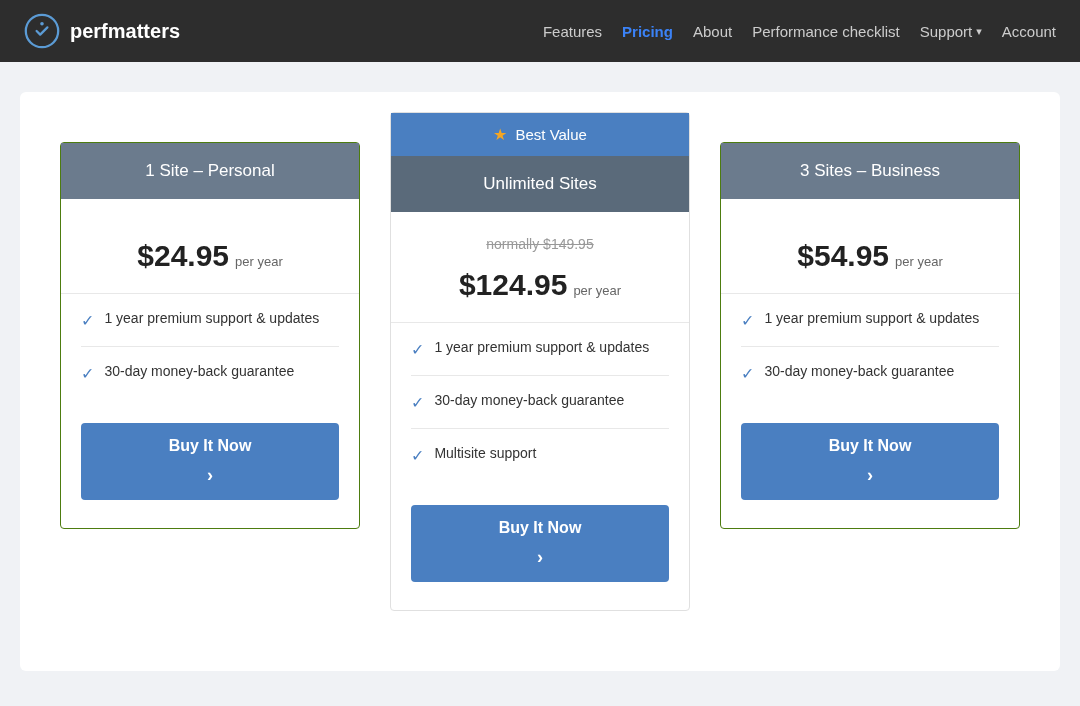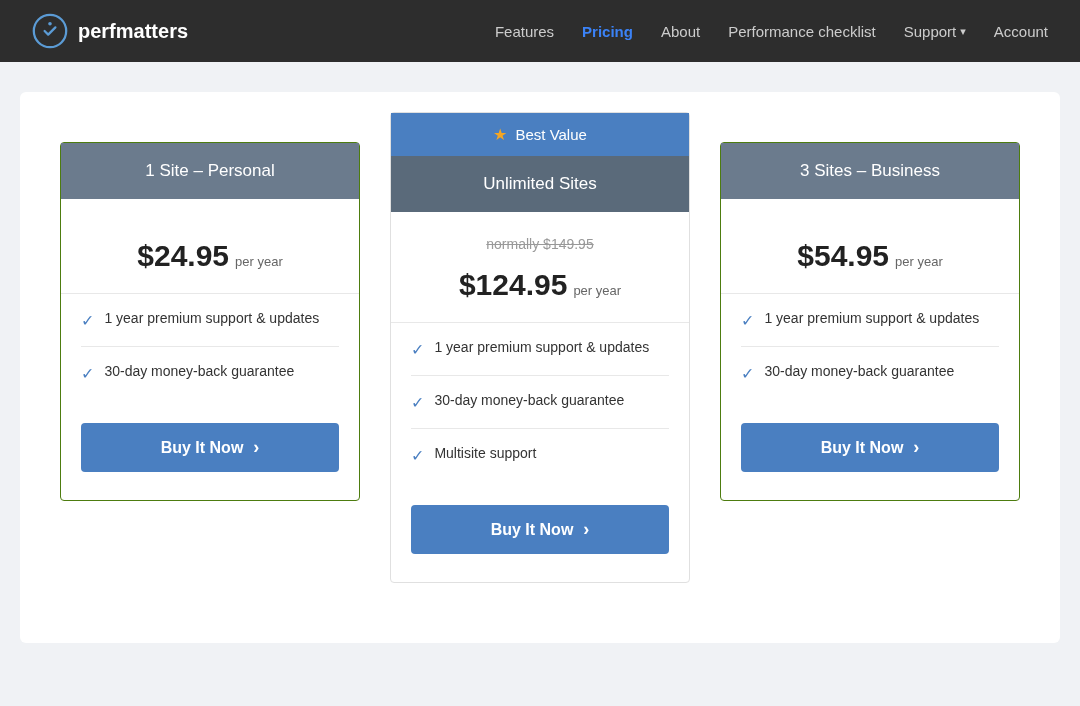--- a/index.html
+++ b/index.html
@@ -4,39 +4,39 @@
   <style>
     * { box-sizing: border-box; margin: 0; padding: 0; }
     body { font-family: -apple-system, BlinkMacSystemFont, 'Segoe UI', sans-serif; background: #f0f2f5; }
 
     
     nav {
       background: #2d2d2d;
       height: 62px;
       display: flex;
       align-items: center;
-      padding: 0 32px;
+      padding: 0 24px;
     }
     .logo-area {
       display: flex;
       align-items: center;
       gap: 10px;
       color: white;
       font-size: 20px;
       font-weight: 600;
       margin-right: auto;
     }
     .logo-icon {
       width: 36px;
       height: 36px;
     }
     .nav-links {
       display: flex;
       align-items: center;
-      gap: 28px;
+      gap: 20px;
     }
     .nav-link {
       color: #ccc;
       font-size: 15px;
       cursor: pointer;
       text-decoration: none;
     }
     .nav-link.active {
       color: #3b82f6;
       font-weight: 600;
@@ -184,20 +184,21 @@
       border-radius: 4px;
       padding: 14px 36px;
       font-size: 16px;
       font-weight: 600;
       cursor: pointer;
       display: inline-flex;
       align-items: center;
       gap: 10px;
       width: 100%;
       justify-content: center;
+      flex-direction: column;
     }
 
     .btn-arrow {
       font-size: 18px;
     }
   </style>
 </head>
 <body>
 
 <nav>

